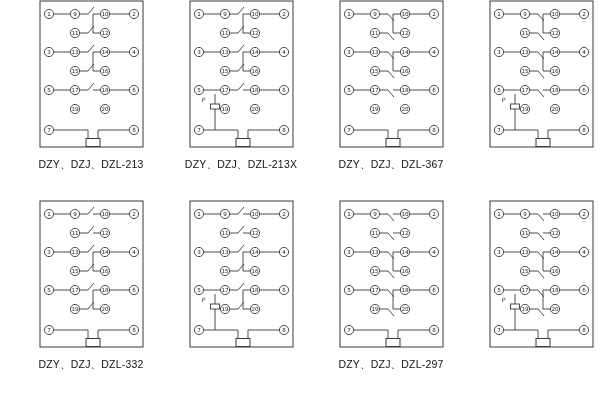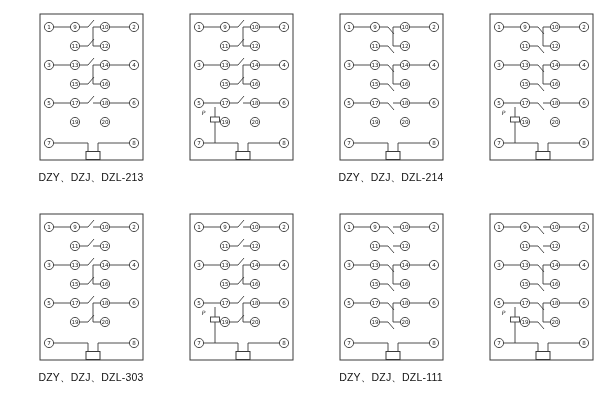--- a/index.html
+++ b/index.html
@@ -8,21 +8,21 @@
     font-family:"Liberation Sans", sans-serif;
   }
   .grid{
     display:grid;
     grid-template-columns:repeat(4,150px);
     grid-template-rows:repeat(2,200px);
     width:600px;height:400px;
   }
   .cell{
     display:flex;flex-direction:column;align-items:center;
-    padding-top:13px;box-sizing:border-box;margin-left:32px;
+    box-sizing:border-box;margin-left:32px;
   }
   .dsvg{display:block;}
   .label{
     margin-top:10px;font-size:10.5px;color:#111;letter-spacing:0.2px;
     white-space:nowrap;
   }
 </style>
 </head>
 <body>
 
@@ -172,20 +172,21 @@
         <text x="95" y="90" text-anchor="middle" dominant-baseline="central" font-size="5.6" fill="#222" font-family="&quot;DejaVu Sans&quot;, sans-serif">6</text>
         <circle cx="36" cy="109" r="4.6" fill="#fff" stroke="#3a3a3a" stroke-width="0.9"></circle>
         <text x="36" y="109" text-anchor="middle" dominant-baseline="central" font-size="5.6" fill="#222" font-family="&quot;DejaVu Sans&quot;, sans-serif">19</text>
         <circle cx="66" cy="109" r="4.6" fill="#fff" stroke="#3a3a3a" stroke-width="0.9"></circle>
         <text x="66" y="109" text-anchor="middle" dominant-baseline="central" font-size="5.6" fill="#222" font-family="&quot;DejaVu Sans&quot;, sans-serif">20</text>
         <circle cx="10" cy="130" r="4.6" fill="#fff" stroke="#3a3a3a" stroke-width="0.9"></circle>
         <text x="10" y="130" text-anchor="middle" dominant-baseline="central" font-size="5.6" fill="#222" font-family="&quot;DejaVu Sans&quot;, sans-serif">7</text>
         <circle cx="95" cy="130" r="4.6" fill="#fff" stroke="#3a3a3a" stroke-width="0.9"></circle>
         <text x="95" y="130" text-anchor="middle" dominant-baseline="central" font-size="5.6" fill="#222" font-family="&quot;DejaVu Sans&quot;, sans-serif">8</text>
       </svg>
+    <div class="label">DZY、DZJ、DZL-213X</div>
   </div>
 
   <div class="cell">
     <svg class="dsvg" width="105" height="148" viewBox="0 0 105 148">
         <rect x="1" y="1" width="103" height="146" fill="none" stroke="#3a3a3a" stroke-width="1"></rect>
         <line x1="10" y1="14" x2="36" y2="14" stroke="#3a3a3a" stroke-width="0.9"></line>
         <line x1="66" y1="14" x2="95" y2="14" stroke="#3a3a3a" stroke-width="0.9"></line>
         <line x1="10" y1="52" x2="36" y2="52" stroke="#3a3a3a" stroke-width="0.9"></line>
         <line x1="66" y1="52" x2="95" y2="52" stroke="#3a3a3a" stroke-width="0.9"></line>
         <line x1="10" y1="90" x2="36" y2="90" stroke="#3a3a3a" stroke-width="0.9"></line>
@@ -246,21 +247,21 @@
         <text x="95" y="90" text-anchor="middle" dominant-baseline="central" font-size="5.6" fill="#222" font-family="&quot;DejaVu Sans&quot;, sans-serif">6</text>
         <circle cx="36" cy="109" r="4.6" fill="#fff" stroke="#3a3a3a" stroke-width="0.9"></circle>
         <text x="36" y="109" text-anchor="middle" dominant-baseline="central" font-size="5.6" fill="#222" font-family="&quot;DejaVu Sans&quot;, sans-serif">19</text>
         <circle cx="66" cy="109" r="4.6" fill="#fff" stroke="#3a3a3a" stroke-width="0.9"></circle>
         <text x="66" y="109" text-anchor="middle" dominant-baseline="central" font-size="5.6" fill="#222" font-family="&quot;DejaVu Sans&quot;, sans-serif">20</text>
         <circle cx="10" cy="130" r="4.6" fill="#fff" stroke="#3a3a3a" stroke-width="0.9"></circle>
         <text x="10" y="130" text-anchor="middle" dominant-baseline="central" font-size="5.6" fill="#222" font-family="&quot;DejaVu Sans&quot;, sans-serif">7</text>
         <circle cx="95" cy="130" r="4.6" fill="#fff" stroke="#3a3a3a" stroke-width="0.9"></circle>
         <text x="95" y="130" text-anchor="middle" dominant-baseline="central" font-size="5.6" fill="#222" font-family="&quot;DejaVu Sans&quot;, sans-serif">8</text>
       </svg>
-    <div class="label">DZY、DZJ、DZL-214</div>
+    <div class="label">DZY、DZJ、DZL-367</div>
   </div>
 
   <div class="cell">
     <svg class="dsvg" width="105" height="148" viewBox="0 0 105 148">
         <rect x="1" y="1" width="103" height="146" fill="none" stroke="#3a3a3a" stroke-width="1"></rect>
         <line x1="10" y1="14" x2="36" y2="14" stroke="#3a3a3a" stroke-width="0.9"></line>
         <line x1="66" y1="14" x2="95" y2="14" stroke="#3a3a3a" stroke-width="0.9"></line>
         <line x1="10" y1="52" x2="36" y2="52" stroke="#3a3a3a" stroke-width="0.9"></line>
         <line x1="66" y1="52" x2="95" y2="52" stroke="#3a3a3a" stroke-width="0.9"></line>
         <line x1="10" y1="90" x2="36" y2="90" stroke="#3a3a3a" stroke-width="0.9"></line>
@@ -402,21 +403,21 @@
         <text x="95" y="90" text-anchor="middle" dominant-baseline="central" font-size="5.6" fill="#222" font-family="&quot;DejaVu Sans&quot;, sans-serif">6</text>
         <circle cx="36" cy="109" r="4.6" fill="#fff" stroke="#3a3a3a" stroke-width="0.9"></circle>
         <text x="36" y="109" text-anchor="middle" dominant-baseline="central" font-size="5.6" fill="#222" font-family="&quot;DejaVu Sans&quot;, sans-serif">19</text>
         <circle cx="66" cy="109" r="4.6" fill="#fff" stroke="#3a3a3a" stroke-width="0.9"></circle>
         <text x="66" y="109" text-anchor="middle" dominant-baseline="central" font-size="5.6" fill="#222" font-family="&quot;DejaVu Sans&quot;, sans-serif">20</text>
         <circle cx="10" cy="130" r="4.6" fill="#fff" stroke="#3a3a3a" stroke-width="0.9"></circle>
         <text x="10" y="130" text-anchor="middle" dominant-baseline="central" font-size="5.6" fill="#222" font-family="&quot;DejaVu Sans&quot;, sans-serif">7</text>
         <circle cx="95" cy="130" r="4.6" fill="#fff" stroke="#3a3a3a" stroke-width="0.9"></circle>
         <text x="95" y="130" text-anchor="middle" dominant-baseline="central" font-size="5.6" fill="#222" font-family="&quot;DejaVu Sans&quot;, sans-serif">8</text>
       </svg>
-    <div class="label">DZY、DZJ、DZL-303</div>
+    <div class="label">DZY、DZJ、DZL-332</div>
   </div>
 
   <div class="cell">
     <svg class="dsvg" width="105" height="148" viewBox="0 0 105 148">
         <rect x="1" y="1" width="103" height="146" fill="none" stroke="#3a3a3a" stroke-width="1"></rect>
         <line x1="10" y1="14" x2="36" y2="14" stroke="#3a3a3a" stroke-width="0.9"></line>
         <line x1="66" y1="14" x2="95" y2="14" stroke="#3a3a3a" stroke-width="0.9"></line>
         <line x1="10" y1="52" x2="36" y2="52" stroke="#3a3a3a" stroke-width="0.9"></line>
         <line x1="66" y1="52" x2="95" y2="52" stroke="#3a3a3a" stroke-width="0.9"></line>
         <line x1="10" y1="90" x2="36" y2="90" stroke="#3a3a3a" stroke-width="0.9"></line>
@@ -561,21 +562,21 @@
         <text x="95" y="90" text-anchor="middle" dominant-baseline="central" font-size="5.6" fill="#222" font-family="&quot;DejaVu Sans&quot;, sans-serif">6</text>
         <circle cx="36" cy="109" r="4.6" fill="#fff" stroke="#3a3a3a" stroke-width="0.9"></circle>
         <text x="36" y="109" text-anchor="middle" dominant-baseline="central" font-size="5.6" fill="#222" font-family="&quot;DejaVu Sans&quot;, sans-serif">19</text>
         <circle cx="66" cy="109" r="4.6" fill="#fff" stroke="#3a3a3a" stroke-width="0.9"></circle>
         <text x="66" y="109" text-anchor="middle" dominant-baseline="central" font-size="5.6" fill="#222" font-family="&quot;DejaVu Sans&quot;, sans-serif">20</text>
         <circle cx="10" cy="130" r="4.6" fill="#fff" stroke="#3a3a3a" stroke-width="0.9"></circle>
         <text x="10" y="130" text-anchor="middle" dominant-baseline="central" font-size="5.6" fill="#222" font-family="&quot;DejaVu Sans&quot;, sans-serif">7</text>
         <circle cx="95" cy="130" r="4.6" fill="#fff" stroke="#3a3a3a" stroke-width="0.9"></circle>
         <text x="95" y="130" text-anchor="middle" dominant-baseline="central" font-size="5.6" fill="#222" font-family="&quot;DejaVu Sans&quot;, sans-serif">8</text>
       </svg>
-    <div class="label">DZY、DZJ、DZL-111</div>
+    <div class="label">DZY、DZJ、DZL-297</div>
   </div>
 
   <div class="cell">
     <svg class="dsvg" width="105" height="148" viewBox="0 0 105 148">
         <rect x="1" y="1" width="103" height="146" fill="none" stroke="#3a3a3a" stroke-width="1"></rect>
         <line x1="10" y1="14" x2="36" y2="14" stroke="#3a3a3a" stroke-width="0.9"></line>
         <line x1="66" y1="14" x2="95" y2="14" stroke="#3a3a3a" stroke-width="0.9"></line>
         <line x1="10" y1="52" x2="36" y2="52" stroke="#3a3a3a" stroke-width="0.9"></line>
         <line x1="66" y1="52" x2="95" y2="52" stroke="#3a3a3a" stroke-width="0.9"></line>
         <line x1="10" y1="90" x2="36" y2="90" stroke="#3a3a3a" stroke-width="0.9"></line>

